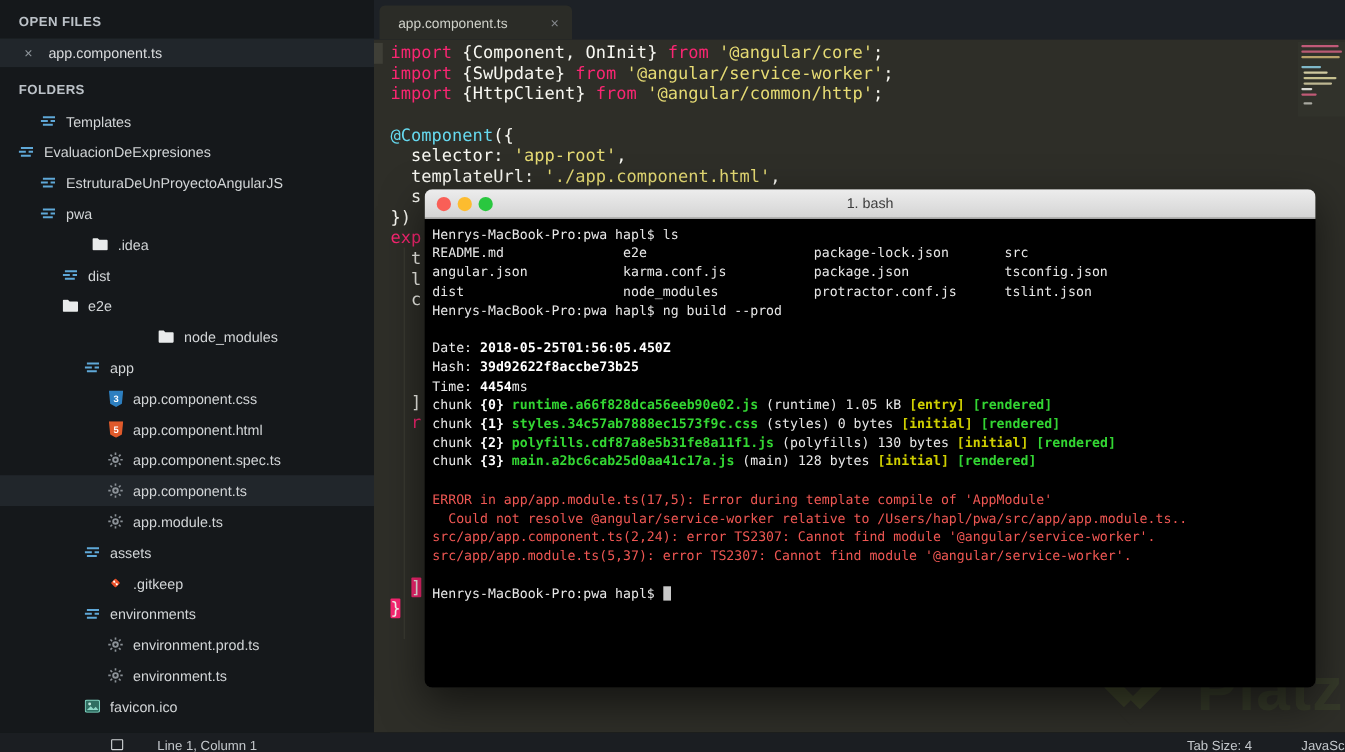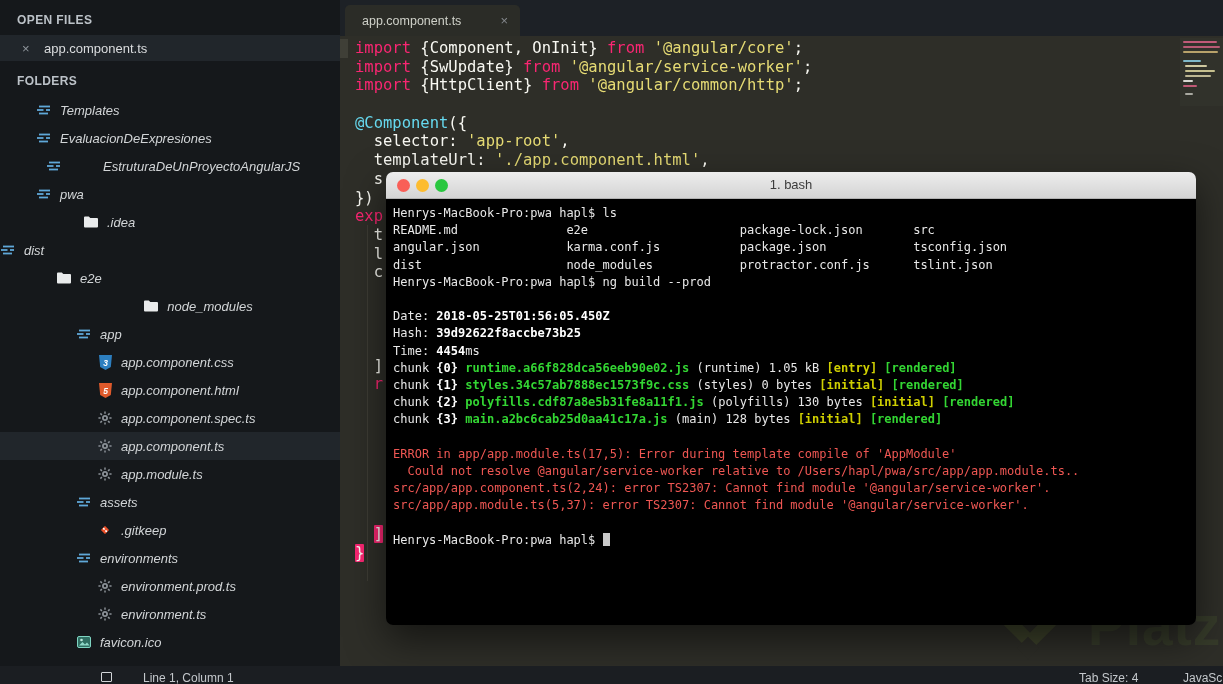--- a/index.html
+++ b/index.html
@@ -5,21 +5,21 @@
   * { margin:0; padding:0; box-sizing:border-box; }
   html,body { width:1223px; height:684px; overflow:hidden; background:#111; }
   body { font-family:"Liberation Sans", sans-serif; position:relative; }
 
   
   .sidebar { position:absolute; left:0; top:0; width:340px; height:666px; background:#15181b; color:#cdd1d4; overflow:hidden; z-index:2; }
   .sb-header { padding:13px 0 8px 17px; font-size:12px; font-weight:bold; color:#bcc2c8; letter-spacing:.4px; }
   .openfile-row { height:26px; display:flex; align-items:center; background:#21262b; cursor:default; }
   .openfile-row .x { width:16px; margin-left:22px; color:#8f969c; font-size:13px; }
   .openfile-row .lbl { margin-left:6px; font-size:13px; color:#dadcde; }
-  .tree { position:relative;font-style:italic; }
+  .tree { position:relative; }
   .trow { height:28px; display:flex; align-items:center; font-size:13px; color:#d2d5d7; white-space:nowrap; }
   .trow.selected { background:#21262b; }
   .trow .ticon { display:inline-flex; width:16px; justify-content:center; margin-right:8px; flex:0 0 16px; }
 
   
   .main { position:absolute; left:300px; top:0; width:923px; height:666px; background:#2e2e28; z-index:1; }
   .tabbar { position:absolute; left:0; top:0; width:100%; height:36px; background:#1d2126; }
   .nav-arrows { position:absolute; left:6px; top:9px; color:#4d5f70; font-size:13px; letter-spacing:2px; }
   .nav-arrows span { cursor:pointer; }
   .tab { position:absolute; left:45px; top:5px; width:175px; height:31px; background:#2b2c27; border-radius:5px 5px 0 0; display:flex; align-items:center; }
@@ -81,34 +81,34 @@
             <g stroke="#5fa8d8" stroke-width="1.8">
               <line x1="2" y1="2.5" x2="13" y2="2.5"></line>
               <line x1="0" y1="6" x2="6.5" y2="6"></line>
               <line x1="9" y1="6" x2="13" y2="6"></line>
               <line x1="2" y1="9.5" x2="11" y2="9.5"></line>
             </g>
           </svg>
         </span>
         <span>Templates</span>
       </div>
+      <div class="trow" style="padding-left: 16px;">
+        <span class="ticon">
+          <svg width="15" height="12" viewBox="0 0 15 12">
+            <g stroke="#5fa8d8" stroke-width="1.8">
+              <line x1="2" y1="2.5" x2="13" y2="2.5"></line>
+              <line x1="0" y1="6" x2="6.5" y2="6"></line>
+              <line x1="9" y1="6" x2="13" y2="6"></line>
+              <line x1="2" y1="9.5" x2="11" y2="9.5"></line>
+            </g>
+          </svg>
+        </span>
+        <span>EvaluacionDeExpresiones</span>
+      </div>
       <div class="trow" style="padding-left: 36px;">
-        <span class="ticon">
-          <svg width="15" height="12" viewBox="0 0 15 12">
-            <g stroke="#5fa8d8" stroke-width="1.8">
-              <line x1="2" y1="2.5" x2="13" y2="2.5"></line>
-              <line x1="0" y1="6" x2="6.5" y2="6"></line>
-              <line x1="9" y1="6" x2="13" y2="6"></line>
-              <line x1="2" y1="9.5" x2="11" y2="9.5"></line>
-            </g>
-          </svg>
-        </span>
-        <span>EvaluacionDeExpresiones</span>
-      </div>
-      <div class="trow" style="padding-left: 46px; gap: 33px;">
         <span class="ticon">
           <svg width="15" height="12" viewBox="0 0 15 12">
             <g stroke="#5fa8d8" stroke-width="1.8">
               <line x1="2" y1="2.5" x2="13" y2="2.5"></line>
               <line x1="0" y1="6" x2="6.5" y2="6"></line>
               <line x1="9" y1="6" x2="13" y2="6"></line>
               <line x1="2" y1="9.5" x2="11" y2="9.5"></line>
             </g>
           </svg>
         </span>
@@ -128,21 +128,21 @@
         <span>pwa</span>
       </div>
       <div class="trow" style="padding-left: 83px;">
         <span class="ticon">
           <svg width="14" height="12" viewBox="0 0 14 12">
             <path d="M0 1.5 Q0 .5 1 .5 H4.8 L6.3 2 H13 Q14 2 14 3 V10.5 Q14 11.5 13 11.5 H1 Q0 11.5 0 10.5 Z" fill="#e9ebec"></path>
           </svg>
         </span>
         <span>.idea</span>
       </div>
-      <div class="trow" style="">
+      <div class="trow" style="padding-left: 56px;">
         <span class="ticon">
           <svg width="15" height="12" viewBox="0 0 15 12">
             <g stroke="#5fa8d8" stroke-width="1.8">
               <line x1="2" y1="2.5" x2="13" y2="2.5"></line>
               <line x1="0" y1="6" x2="6.5" y2="6"></line>
               <line x1="9" y1="6" x2="13" y2="6"></line>
               <line x1="2" y1="9.5" x2="11" y2="9.5"></line>
             </g>
           </svg>
         </span>

